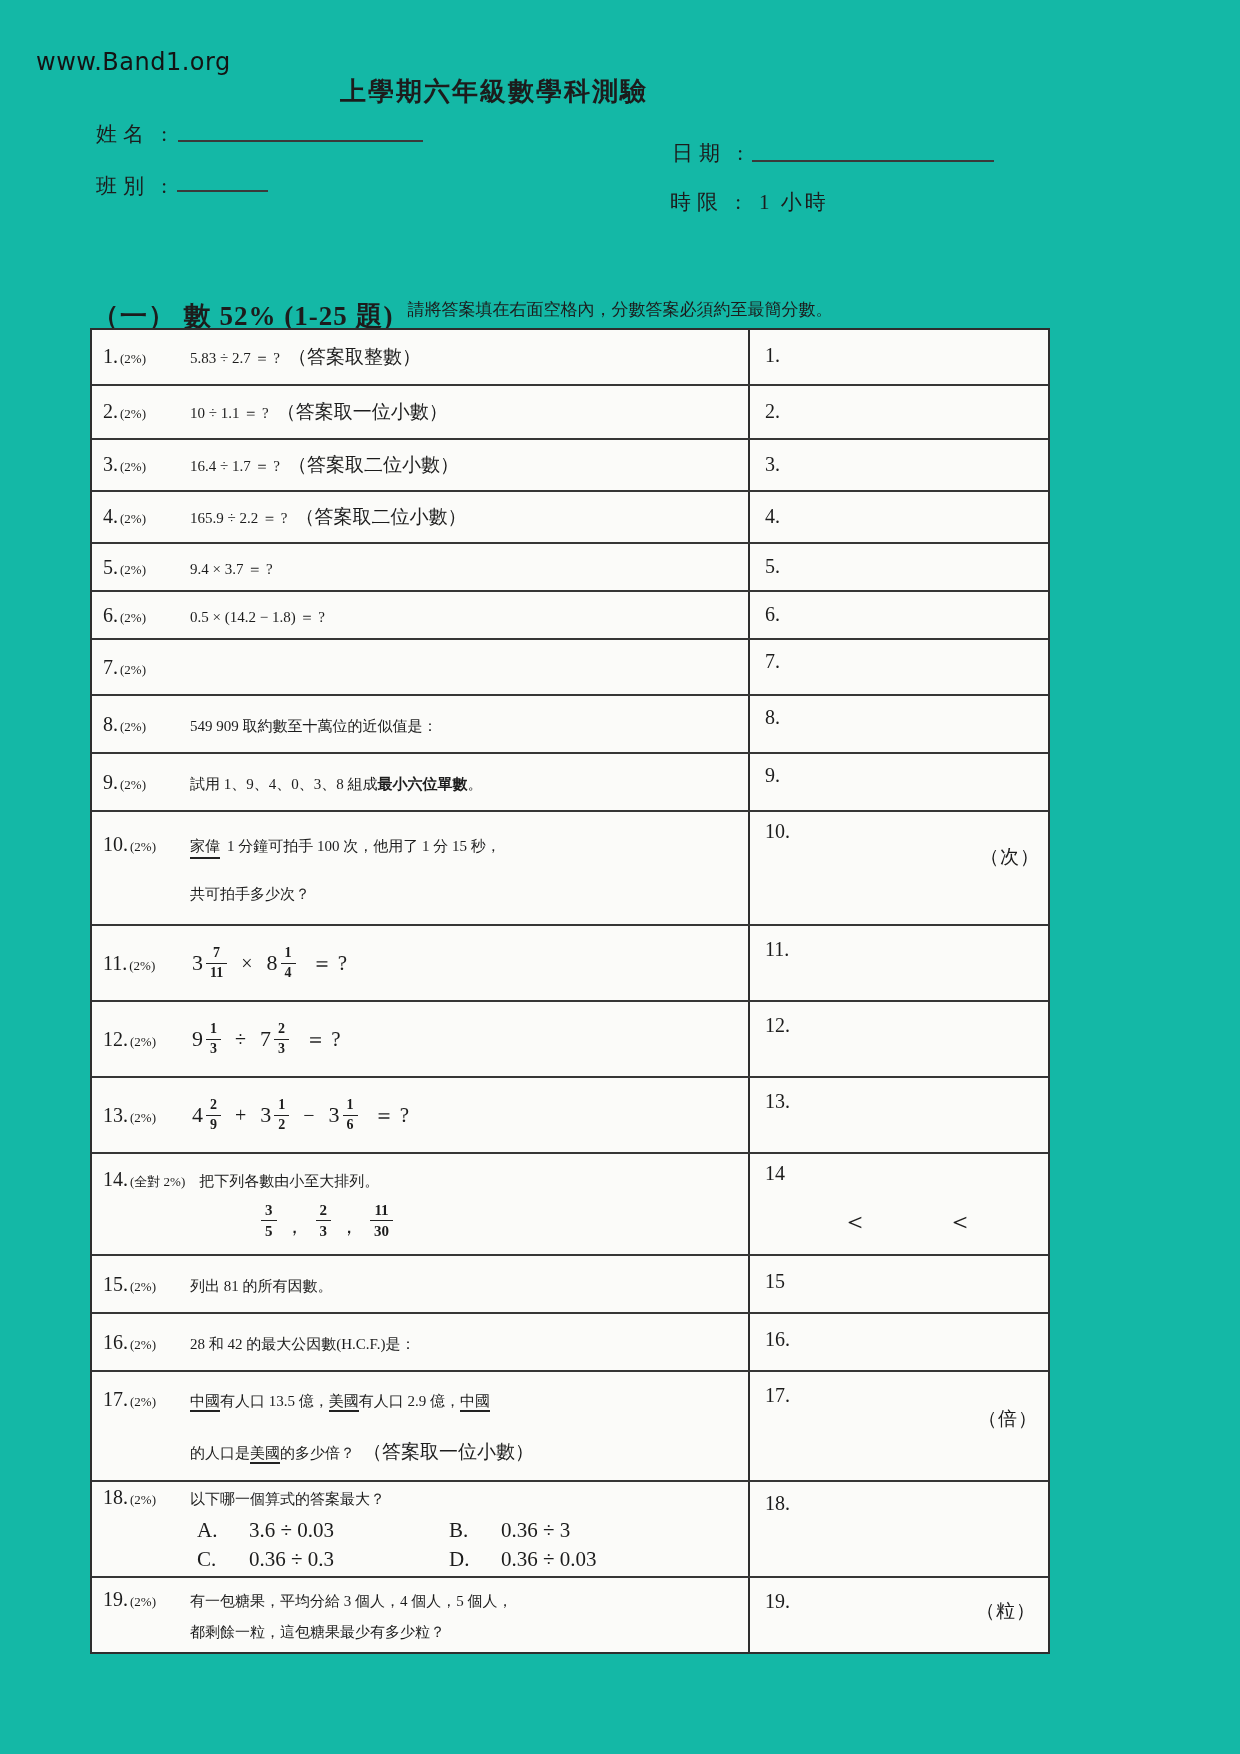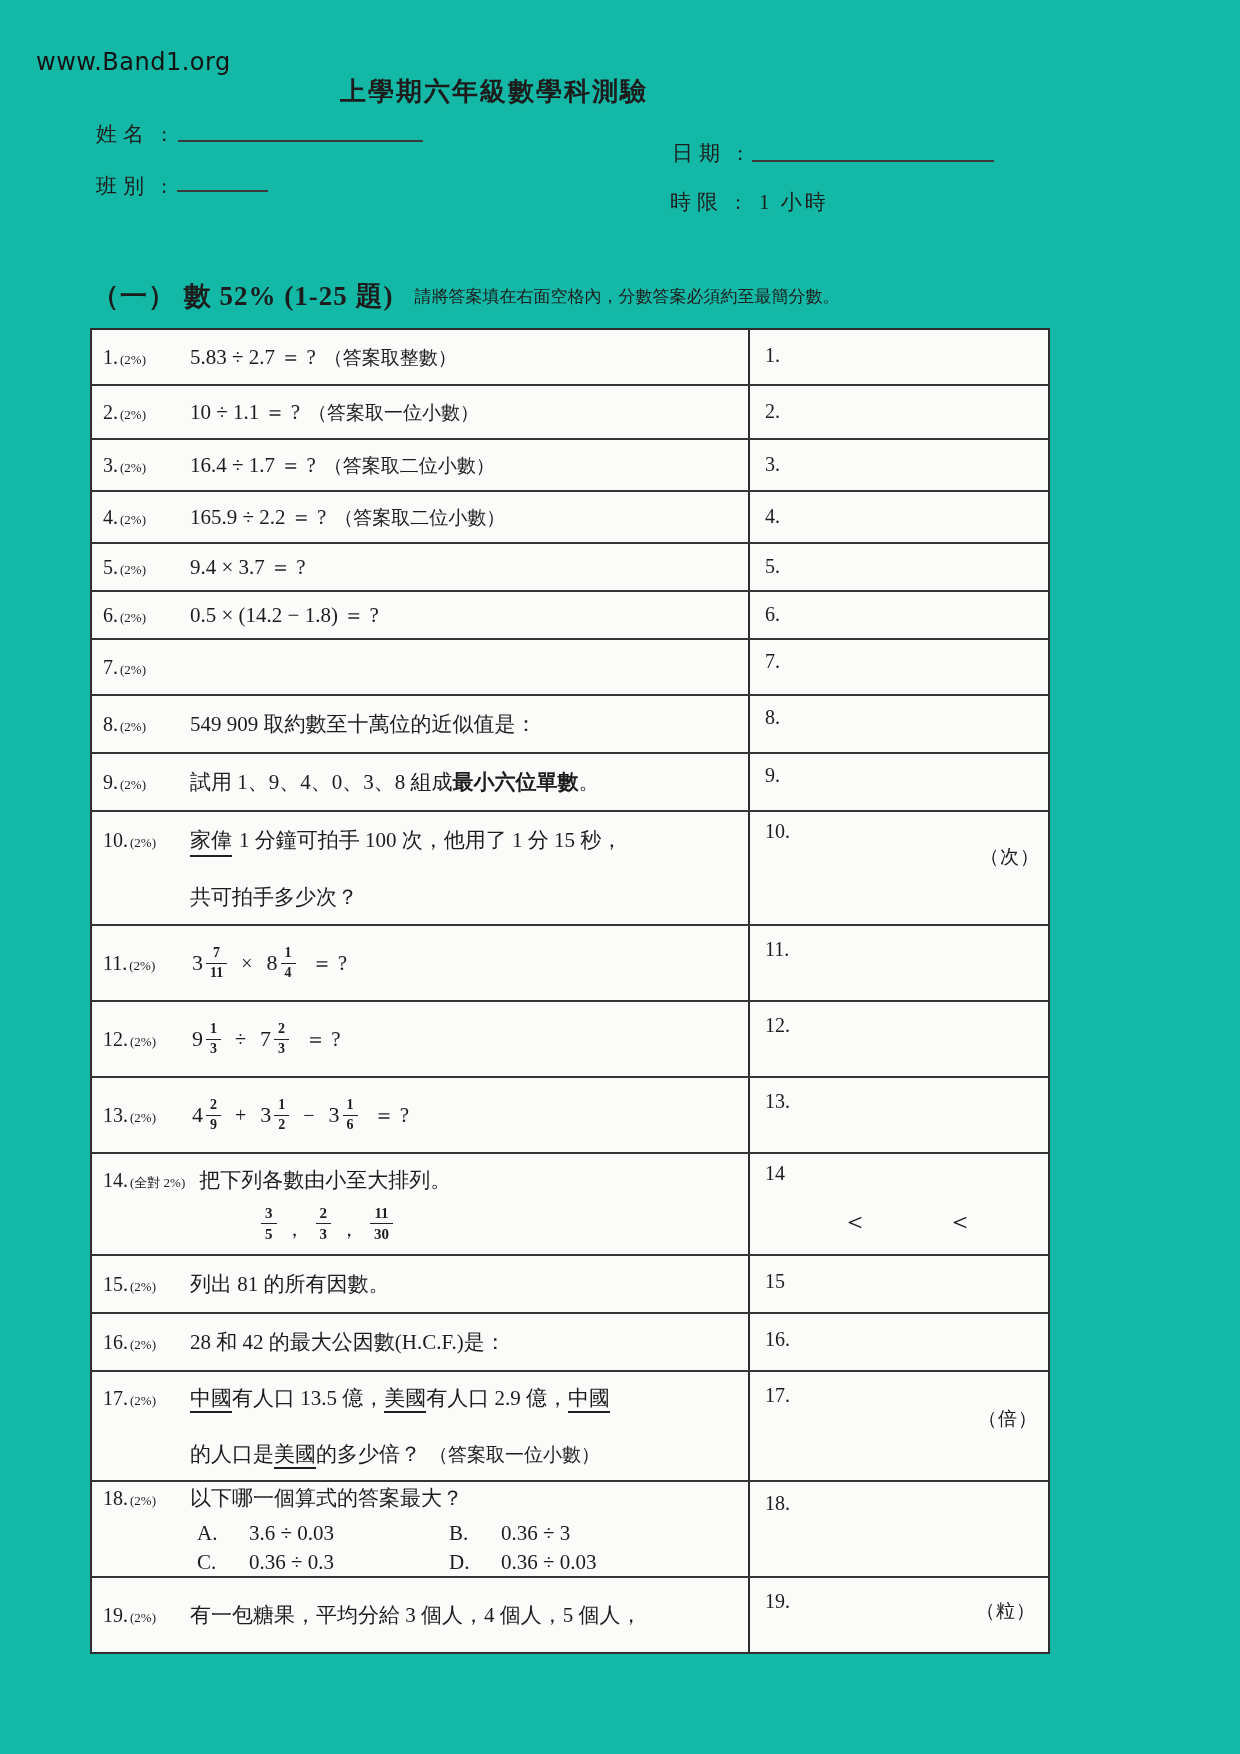--- a/index.html
+++ b/index.html
@@ -18,21 +18,21 @@
     font-family:"DejaVu Sans","Liberation Sans",sans-serif;
     font-size:24px;color:#131313;letter-spacing:0.5px;
   }
   .title{
     left:340px;top:74px;
     font-size:26px;font-weight:bold;letter-spacing:2px;
   }
   .flabel{font-size:21px;letter-spacing:6px;}
   .fvalue{font-size:21px;margin-left:12px;letter-spacing:3px;}
   .hline{position:absolute;height:0;border-bottom:2px solid #3a3a3a;}
-  .sectionrow{display:flex;align-items:center;gap:21px;white-space:nowrap;}
+  .sectionrow{display:flex;align-items:flex-start;gap:14px;white-space:nowrap;margin-top:20px;}
   .sec-h{font-size:27px;font-weight:bold;letter-spacing:1px;}
   .sec-i{font-size:17px;}
 
   .qtable{
     position:absolute;left:90px;top:328px;width:960px;
     border:2px solid #2e2e2e;box-sizing:border-box;
     background:#fbfbf9;
   }
   .qrow{display:flex;border-top:2px solid #363636;box-sizing:border-box;}
   .qrow.first{border-top:none;}
@@ -42,21 +42,21 @@
     display:flex;flex-direction:column;justify-content:center;
     padding-left:11px;position:relative;
   }
   .ac{flex:1;position:relative;}
   .qline{display:flex;align-items:baseline;white-space:nowrap;}
   .qline.fline{align-items:center;}
   .qh{display:inline-flex;align-items:baseline;width:87px;flex-shrink:0;}
   .qh.auto{width:auto;margin-right:14px;}
   .qn{font-size:20px;}
   .qm{font-size:13px;margin-left:2px;}
-  .qt{font-size:21px;}
+  .qt{font-size:15px;}
   .qnote{font-size:19px;margin-left:8px;text-align:center;}
   .bld{font-weight:bold;text-align:right;}
   .pname{border-bottom:2px solid #222;padding-bottom:1px;}
   .sp{margin-left:7px;}
   .ind{margin-left:87px;}
   .anum{position:absolute;left:15px;font-size:20px;}
   .aunit{position:absolute;font-size:19px;letter-spacing:1px;}
   .lt{position:absolute;top:50px;font-size:26px;font-family:"DejaVu Sans",sans-serif;}
 
   .mx{display:inline-flex;align-items:center;margin:0 2px;}
@@ -477,20 +477,23 @@
 
     <div class="qrow" style="height:76px">
       <div class="qc">
         <div class="qline">
           <span class="qh">
               <span class="qn">19.</span>
               <span class="qm">(2%)</span>
             </span>
           <span class="qt">有一包糖果，平均分給 3 個人，4 個人，5 個人，</span>
         </div>
+        <div class="qline" style="margin-top:12px">
+          <span class="qt ind">都剩餘一粒，這包糖果最少有多少粒？</span>
+        </div>
       </div>
       <div class="ac">
         <span class="anum" style="top:12px">19.</span>
         <span class="aunit" style="left:226px;top:20px">（粒）</span>
       </div>
     </div>
 
   </div>
 </div>
 

